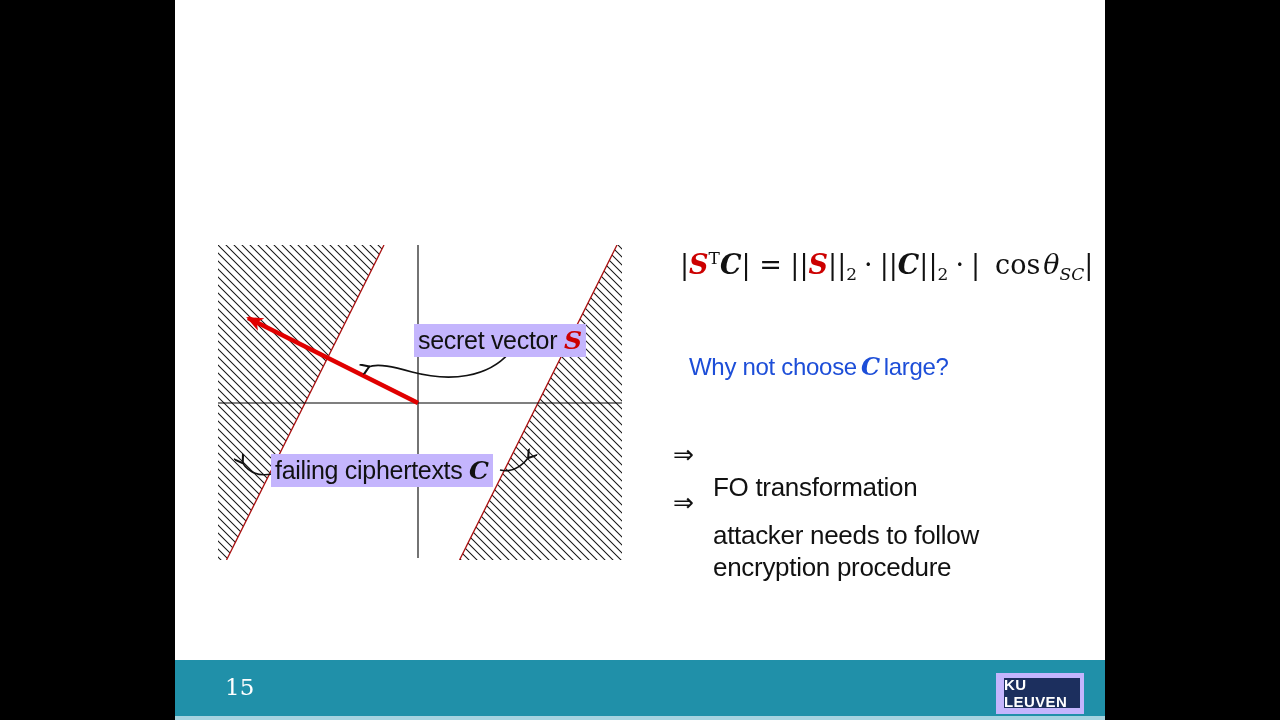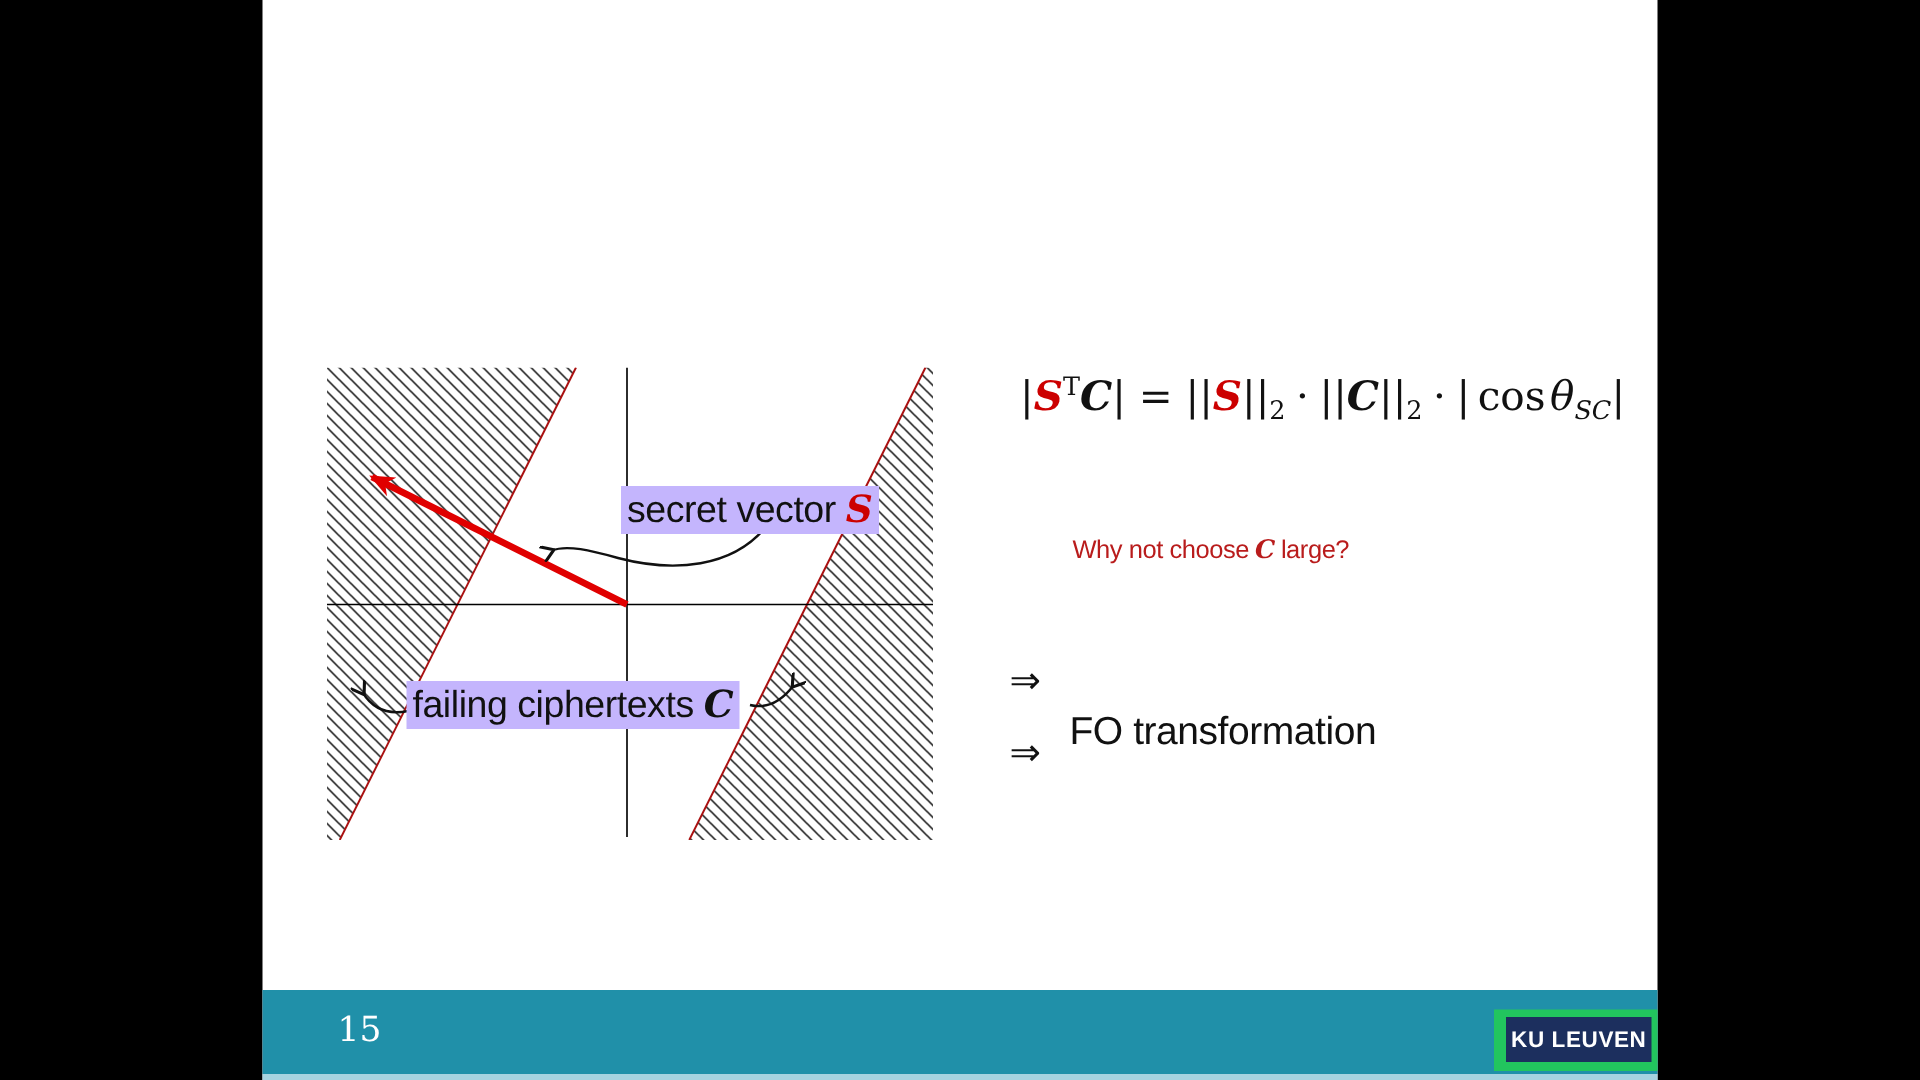--- a/index.html
+++ b/index.html
@@ -25,25 +25,25 @@
   
   .formula{
     position:absolute;left:505px;top:241px;white-space:nowrap;
     font-family:"DejaVu Serif",serif;font-size:27px;color:#111;line-height:34px;
   }
   .formula .bi{font-style:italic;font-weight:bold;}
   .formula .bi.red{color:#cc0000;}
   .formula sup{font-size:17px;}
   .formula sub{font-size:17px;}
   .formula .cdot{margin:0 7px;}
-  .formula .cos{margin-left:5px;}
+  .formula .cos{margin-left:15px;}
   .formula .it{font-style:italic;}
   .formula .theta{margin-left:3px;}
   .why-line{
-    position:absolute;left:540px;top:352px;font-size:17px;color:#b91c1c;
+    position:absolute;left:514px;top:352px;font-size:24px;color:#1d4ed8;
     letter-spacing:-0.3px;white-space:nowrap;line-height:30px;
   }
   .why-line .mvar{margin:0 4px;}
   .bullet{position:absolute;display:flex;color:#111;}
   .bullet .arrow{
     width:40px;font-size:25px;color:#111;flex:none;line-height:30px;
   }
   .bullet .blines{font-size:26px;letter-spacing:-0.3px;line-height:32px;margin-top:32px;}
   .bullet1{left:498px;top:439px;}
   .bullet2{left:498px;top:487px;}
@@ -54,22 +54,22 @@
   }
   .footer-strip{
     position:absolute;left:0;top:716px;width:930px;height:4px;
     background:#a6d3e0;
   }
   .page-number{
     position:absolute;left:50px;top:14px;
     font-family:"DejaVu Serif",serif;font-size:23px;color:#ffffff;
   }
   .logo{
-    position:absolute;left:821px;top:13px;width:109px;height:41px;
-    background:#22c55e;box-sizing:border-box;
+    position:absolute;left:821px;top:13px;width:88px;height:41px;
+    background:#c4b5fd;box-sizing:border-box;
     padding:5px 4px 6px 8px;
   }
   .logo-inner{
     width:100%;height:100%;background:#1c2f5e;
     display:flex;align-items:center;justify-content:center;
   }
   .logo-text{
     color:#ffffff;font-weight:bold;font-size:15px;letter-spacing:0.4px;
     font-family:"Liberation Sans",sans-serif;
   }
@@ -123,20 +123,24 @@
 
   <div class="bullet bullet1">
     <span class="arrow">⇒</span>
     <span class="blines">
       <span>FO transformation</span>
     </span>
   </div>
 
   <div class="bullet bullet2">
     <span class="arrow">⇒</span>
+    <span class="blines">
+      <div>attacker needs to follow</div>
+      <div>encryption procedure</div>
+    </span>
   </div>
 
   <div class="footer">
     <div class="page-number">15</div>
     <div class="logo">
       <div class="logo-inner">
         <span class="logo-text">KU LEUVEN</span>
       </div>
     </div>
   </div>

